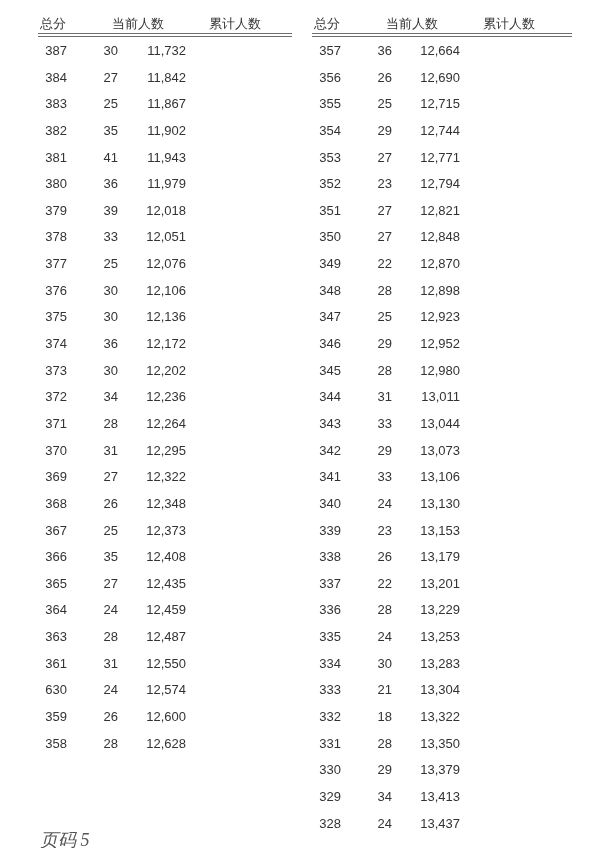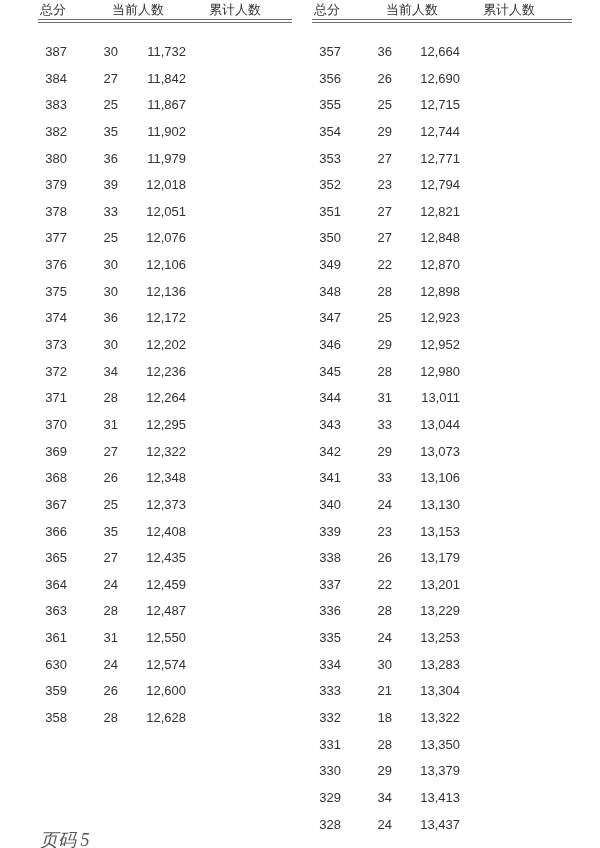--- a/index.html
+++ b/index.html
@@ -12,39 +12,39 @@
     width: 600px;
     height: 848px;
     background: #ffffff;
     overflow: hidden;
     font-family: "Liberation Sans", "DejaVu Sans", sans-serif;
     color: var(--text, #333333);
   }
   .panel {
     position: absolute;
     top: 0;
-    padding-top: 0;
+    padding-top: 14px;
     box-sizing: border-box;
   }
   .panel-left  { left: 38px;  width: 254px; }
   .panel-right { left: 312px; width: 260px; }
 
   .thead {
     display: flex;
     height: 19px;
     line-height: 19px;
     font-size: 13px;
     color: var(--text, #333333);
   }
   .double-rule {
     height: 2px;
     border-top: 1px solid var(--rule, #6e6e6e);
     border-bottom: 1px solid var(--rule, #6e6e6e);
   }
-  .tbody { margin-top: 16px; }
+  .tbody { margin-top: 1px; }
 
   .row {
     display: flex;
     height: 26.65px;
     line-height: 26.65px;
     font-size: 13px;
   }
   .c1, .c2, .c3 {
     box-sizing: border-box;
     flex: none;
@@ -96,20 +96,25 @@
           <span class="c1">383</span>
           <span class="c2">25</span>
           <span class="c3">11,867</span>
         </div>
         <div class="row">
           <span class="c1">382</span>
           <span class="c2">35</span>
           <span class="c3">11,902</span>
         </div>
         <div class="row">
+          <span class="c1">381</span>
+          <span class="c2">41</span>
+          <span class="c3">11,943</span>
+        </div>
+        <div class="row">
           <span class="c1">380</span>
           <span class="c2">36</span>
           <span class="c3">11,979</span>
         </div>
         <div class="row">
           <span class="c1">379</span>
           <span class="c2">39</span>
           <span class="c3">12,018</span>
         </div>
         <div class="row">

